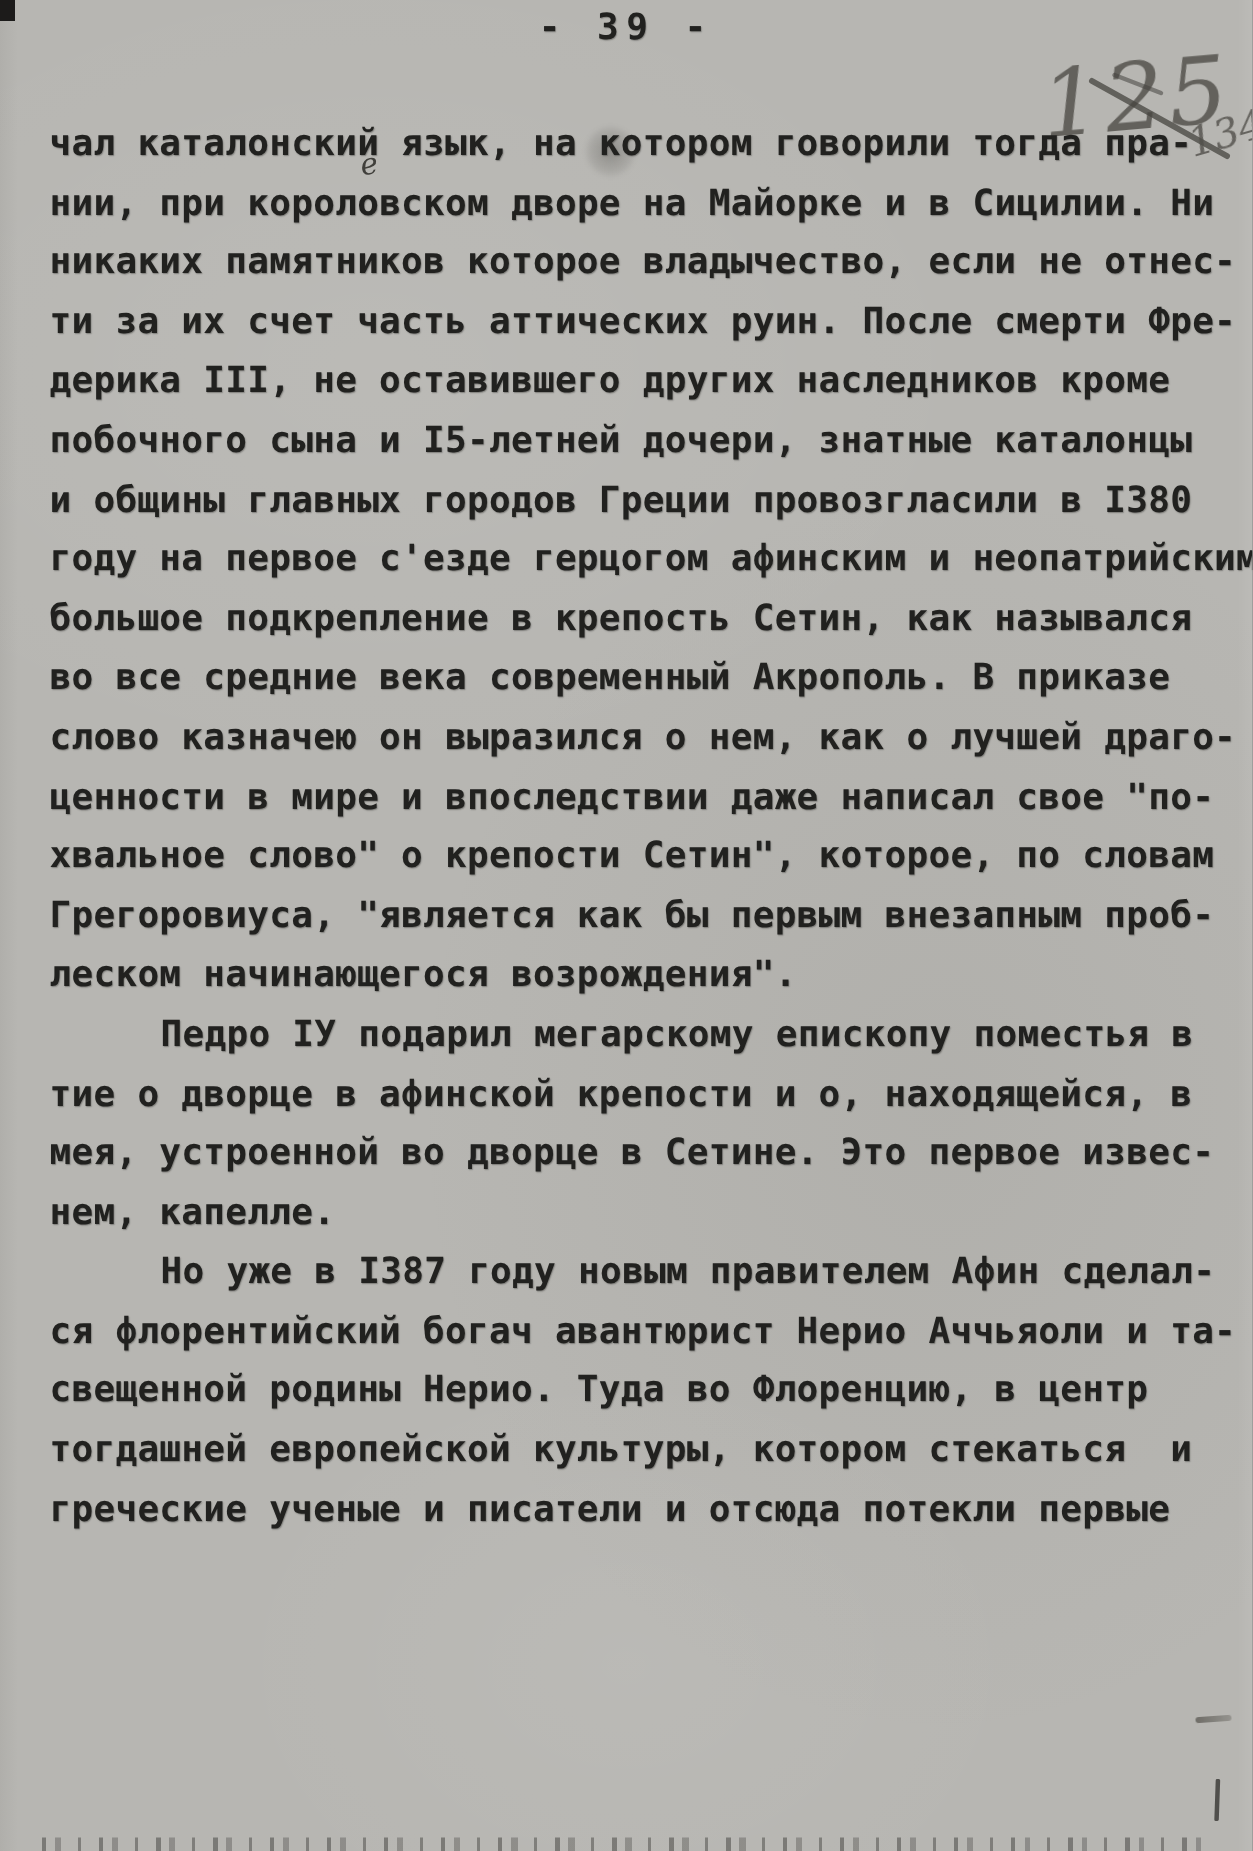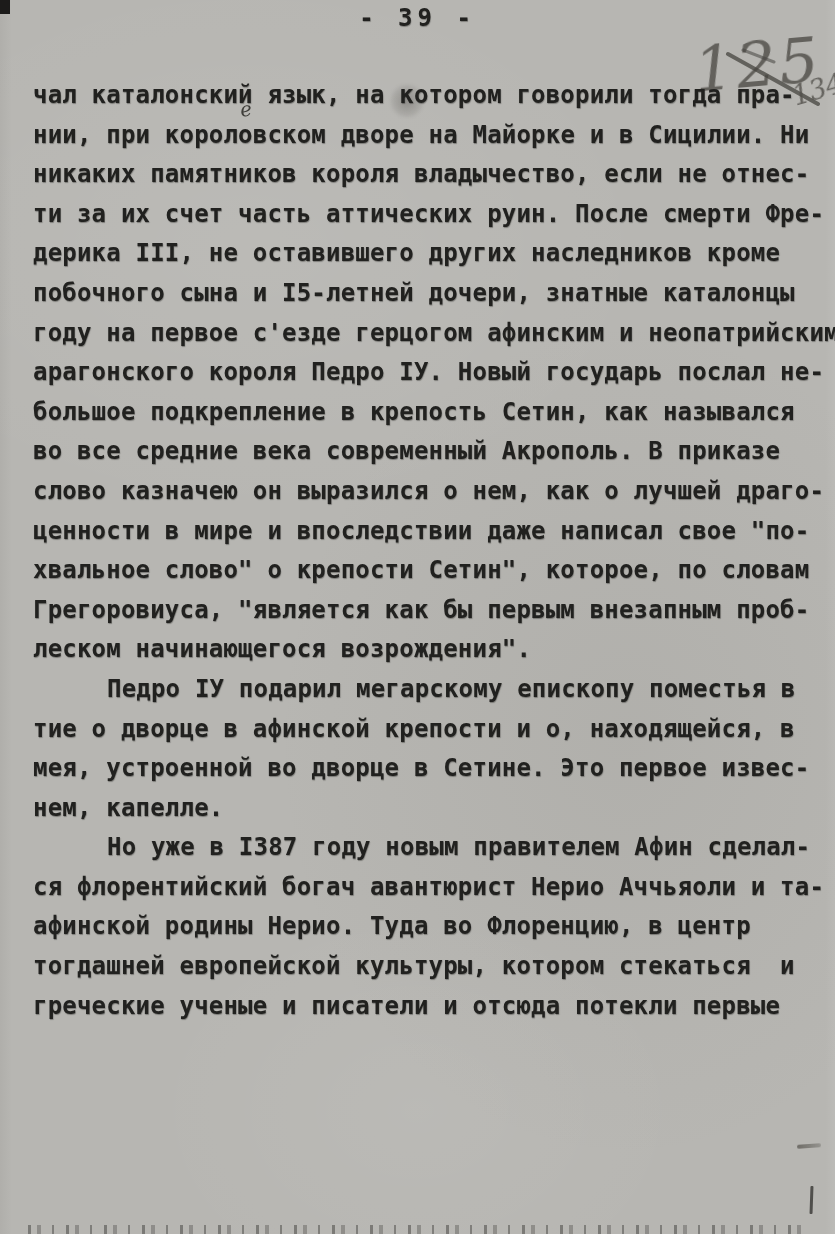--- a/index.html
+++ b/index.html
@@ -159,40 +159,40 @@
       <path d="M55 34 L86 46" stroke="rgba(70,68,63,0.55)" stroke-width="3" stroke-linecap="round"></path>
     </svg>
     <span class="hw-secondary">134</span>
   </div>
 
   <div class="smudge"></div>
 
   <div class="doc-body" id="doc-body">
       <div class="line">чал каталонский язык, на котором говорили тогда пра-</div>
       <div class="line"><span>нии, при корол</span><span class="corrected">о<span class="hw-mark">е</span></span><span>вском дворе на Майорке и в Сицилии. Ни</span></div>
-      <div class="line">никаких памятников короля владычество, если не отнес-</div>
+      <div class="line">никаких памятников которое владычество, если не отнес-</div>
       <div class="line">ти за их счет часть аттических руин. После смерти Фре-</div>
       <div class="line">дерика III, не оставившего других наследников кроме</div>
       <div class="line">побочного сына и I5-летней дочери, знатные каталонцы</div>
+      <div class="line">и общины главных городов Греции провозгласили в I380</div>
       <div class="line">году на первое с'езде герцогом афинским и неопатрийским</div>
-      <div class="line">арагонского короля Педро IУ. Новый государь послал не-</div>
       <div class="line">большое подкрепление в крепость Сетин, как назывался</div>
       <div class="line">во все средние века современный Акрополь. В приказе</div>
       <div class="line">слово казначею он выразился о нем, как о лучшей драго-</div>
       <div class="line">ценности в мире и впоследствии даже написал свое "по-</div>
       <div class="line">хвальное слово" о крепости Сетин", которое, по словам</div>
       <div class="line">Грегоровиуса, "является как бы первым внезапным проб-</div>
       <div class="line">леском начинающегося возрождения".</div>
       <div class="line indented">Педро IУ подарил мегарскому епископу поместья в</div>
       <div class="line">тие о дворце в афинской крепости и о, находящейся, в</div>
       <div class="line">мея, устроенной во дворце в Сетине. Это первое извес-</div>
       <div class="line">нем, капелле.</div>
       <div class="line indented">Но уже в I387 году новым правителем Афин сделал-</div>
       <div class="line">ся флорентийский богач авантюрист Нерио Аччьяоли и та-</div>
-      <div class="line">афинской родины Нерио. Туда во Флоренцию, в центр</div>
+      <div class="line">свещенной родины Нерио. Туда во Флоренцию, в центр</div>
       <div class="line">тогдашней европейской культуры, котором стекаться  и</div>
       <div class="line">греческие ученые и писатели и отсюда потекли первые</div>
     </div>
 
   <div class="bottom-cutoff"></div>
   <div class="pencil-dash"></div>
   <div class="side-tick"></div>
 
 </div>
 

